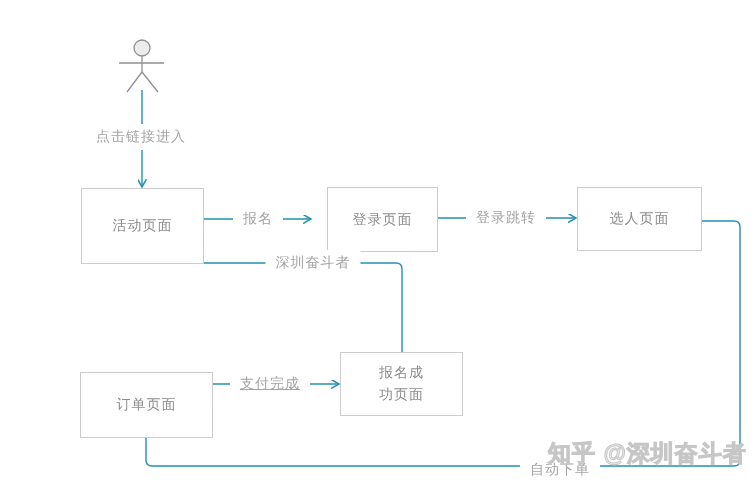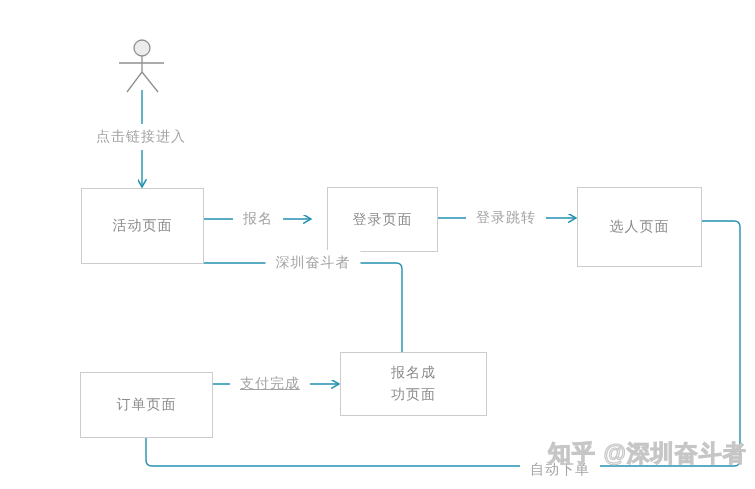--- a/index.html
+++ b/index.html
@@ -67,23 +67,23 @@
     background: #ffffff;
     color: var(--label-text, #a3a3a3);
     font-size: 14px;
     letter-spacing: 1px;
     padding: 4px 10px;
     white-space: nowrap;
     z-index: 3;
   }
   #node-activity  { left: 81px;  top: 188px; width: 123px; height: 76px; }
   #node-login     { left: 312px; top: 187px; width: 111px; height: 65px; margin-left: 15px; }
-  #node-select    { left: 577px; top: 187px; width: 125px; height: 80px; }
+  #node-select    { left: 577px; top: 187px; width: 125px; height: 64px; }
   #node-order     { left: 80px;  top: 372px; width: 133px; height: 66px; }
-  #node-success   { left: 340px; top: 352px; width: 147px; height: 64px; }
+  #node-success   { left: 340px; top: 352px; width: 123px; height: 64px; }
 
   #label-enter    { left: 141px; top: 137px; text-align: center; }
   #label-signup   { left: 258px; top: 219px; }
   #label-loginjump{ left: 506px; top: 218px; }
   #label-detail   { left: 313px; top: 263px; }
   #label-pay      { left: 270px; top: 384px; text-decoration: underline; }
   #label-autoorder{ left: 560px; top: 470px; }
 
   #watermark {
     position: absolute;

